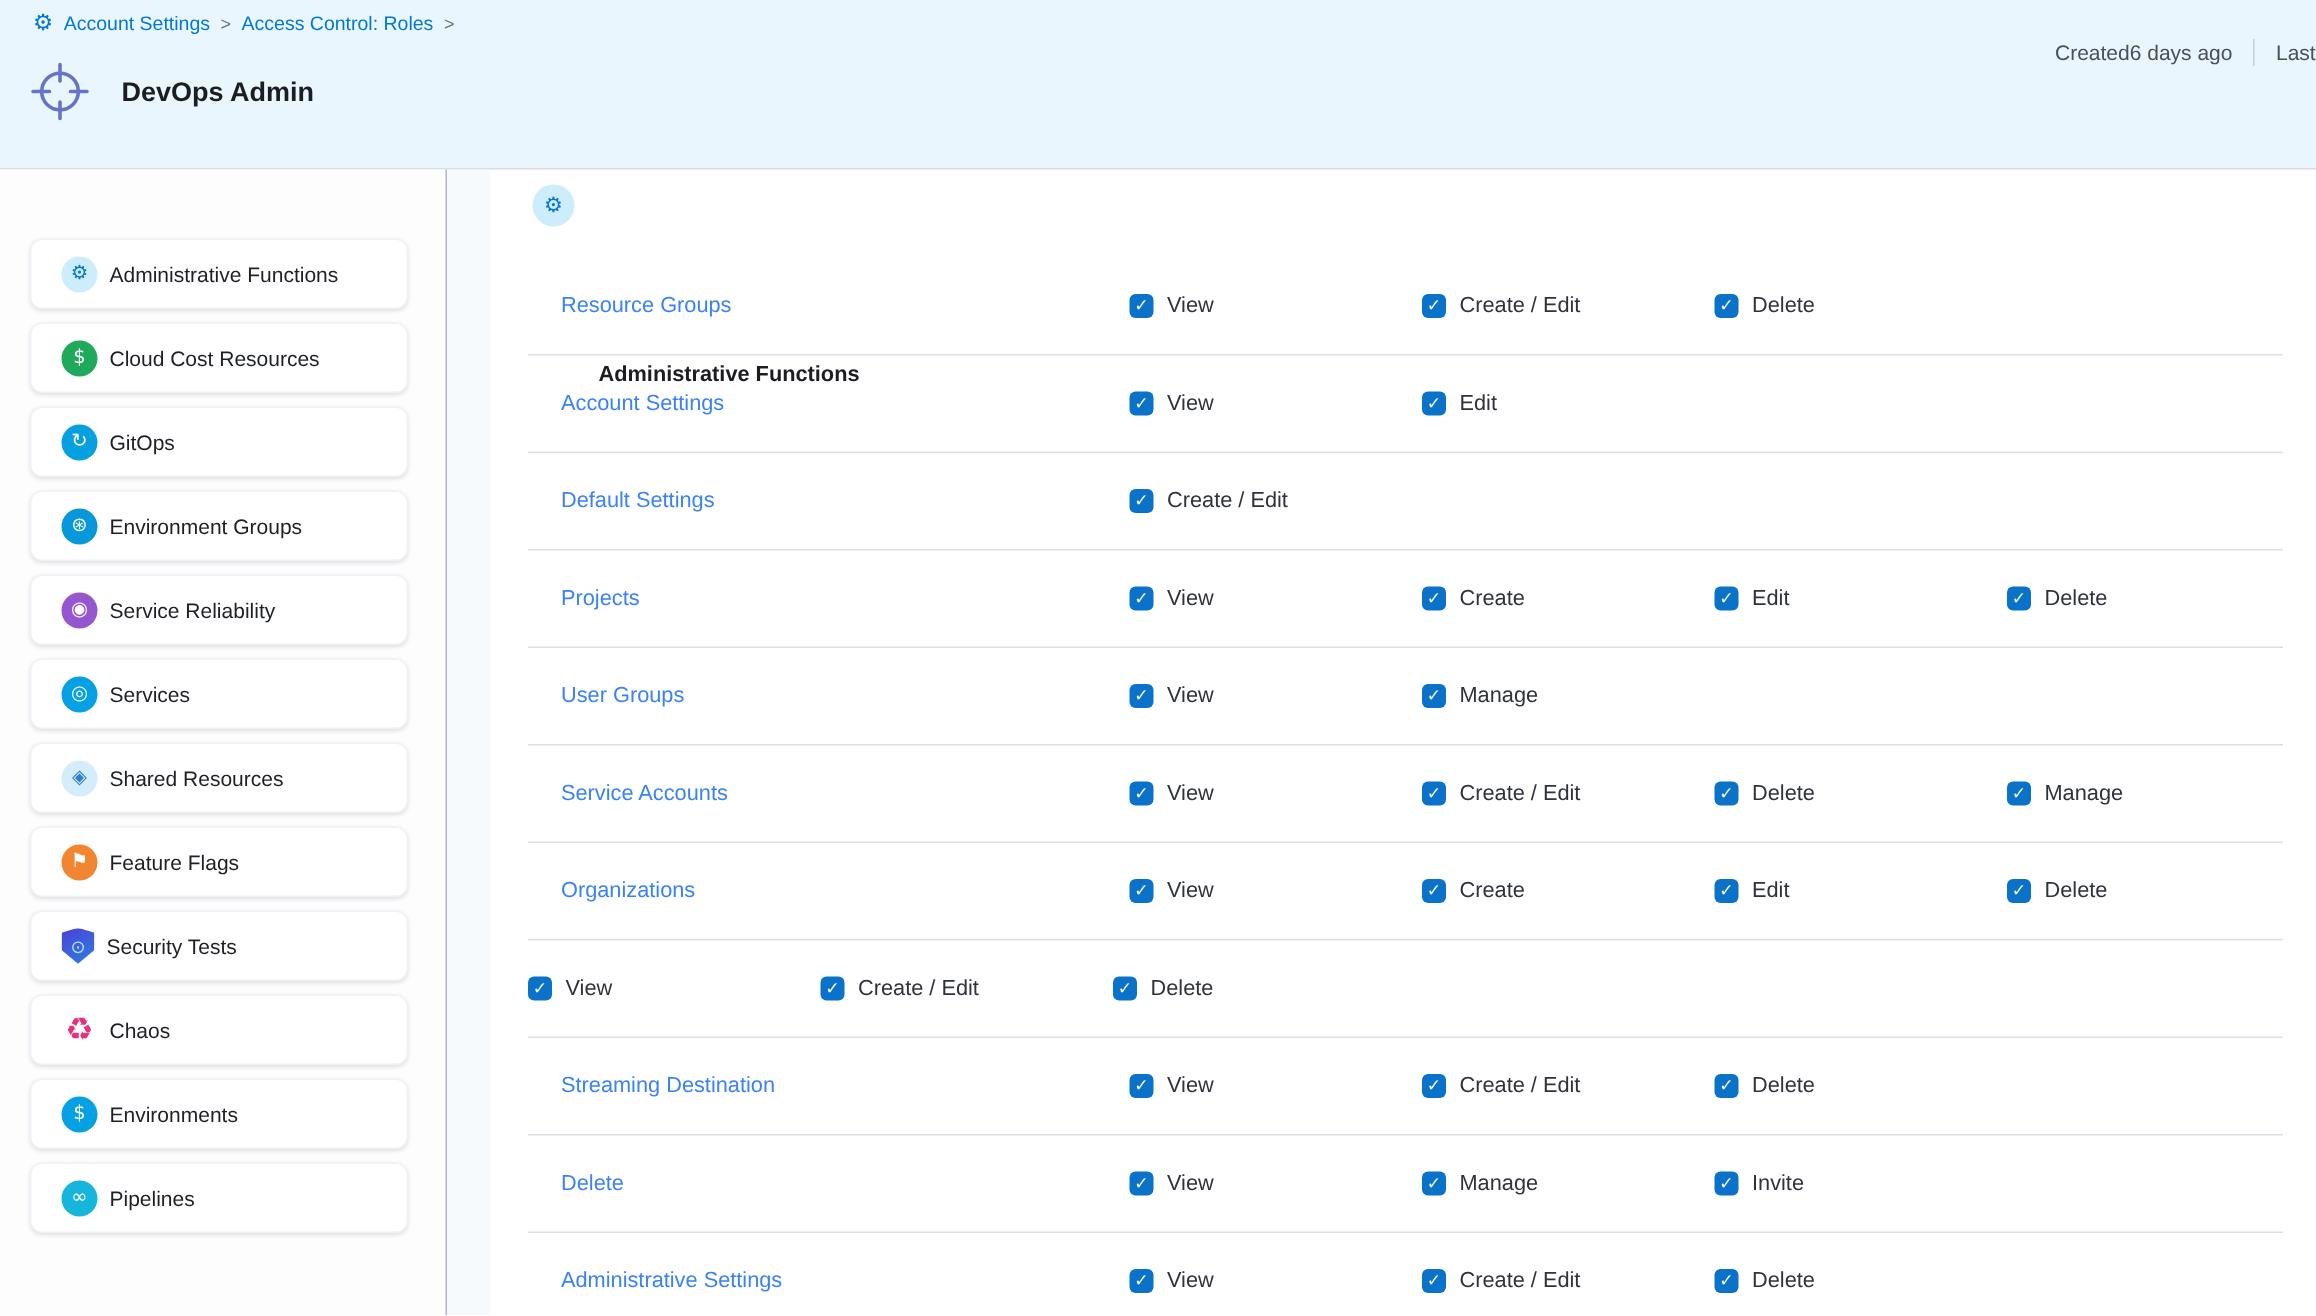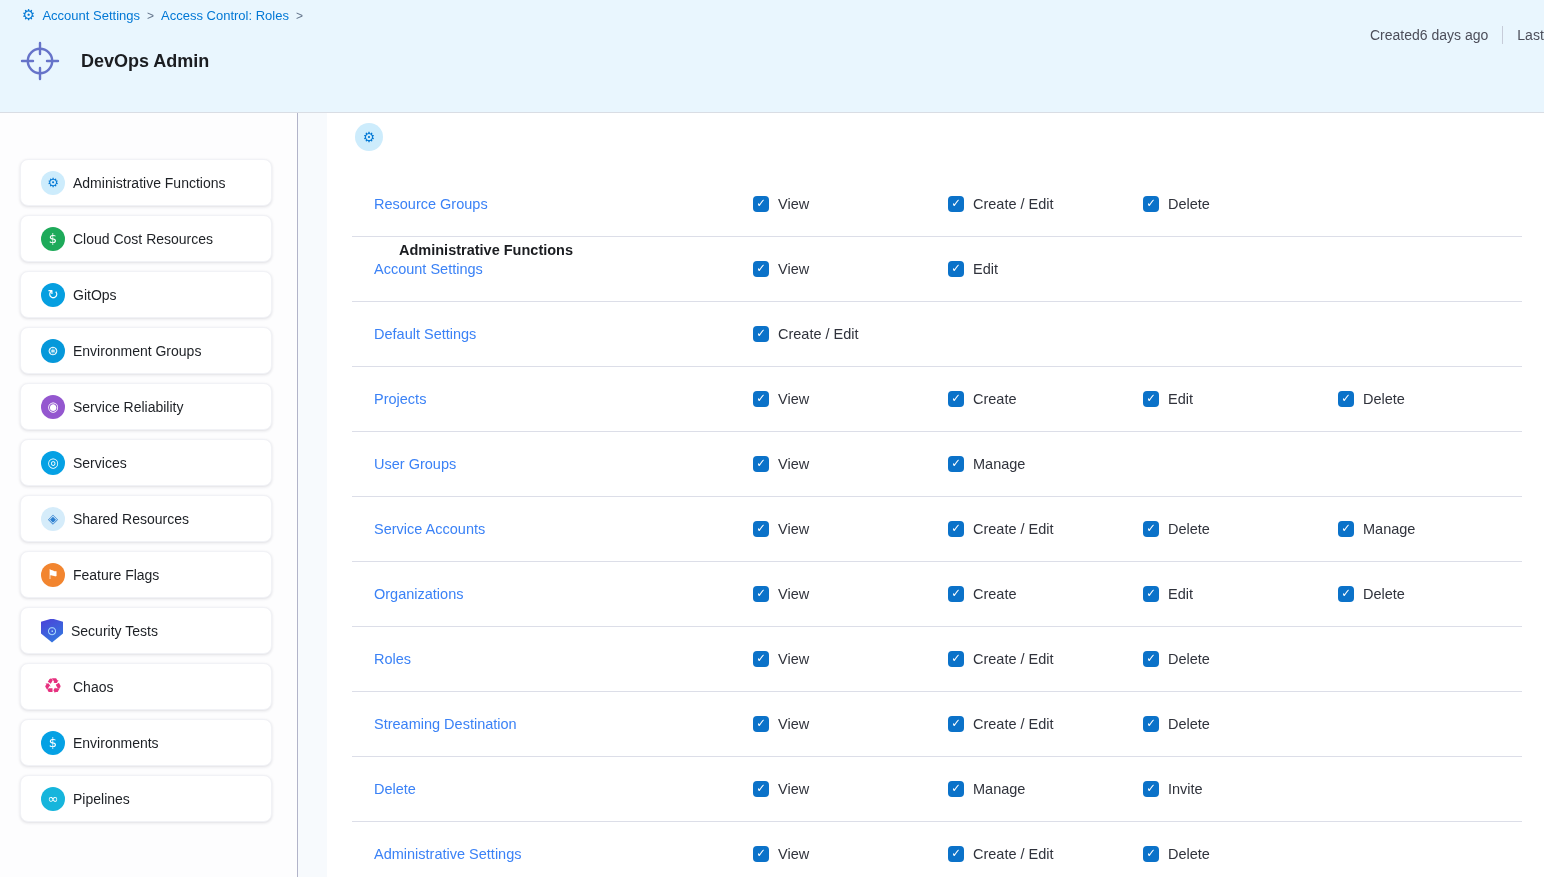--- a/index.html
+++ b/index.html
@@ -324,21 +324,20 @@
             </div>
 
             <div class="perm-cell">
               <span class="checkbox"></span>
               <span class="perm-label">Delete</span>
             </div>
           </div>
       </div>
 
       <div class="perm-row">
-        <div class="res-label">Roles</div>
         <div class="cells">
 
             <div class="perm-cell">
               <span class="checkbox"></span>
               <span class="perm-label">View</span>
             </div>
 
             <div class="perm-cell">
               <span class="checkbox"></span>
               <span class="perm-label">Create / Edit</span>

